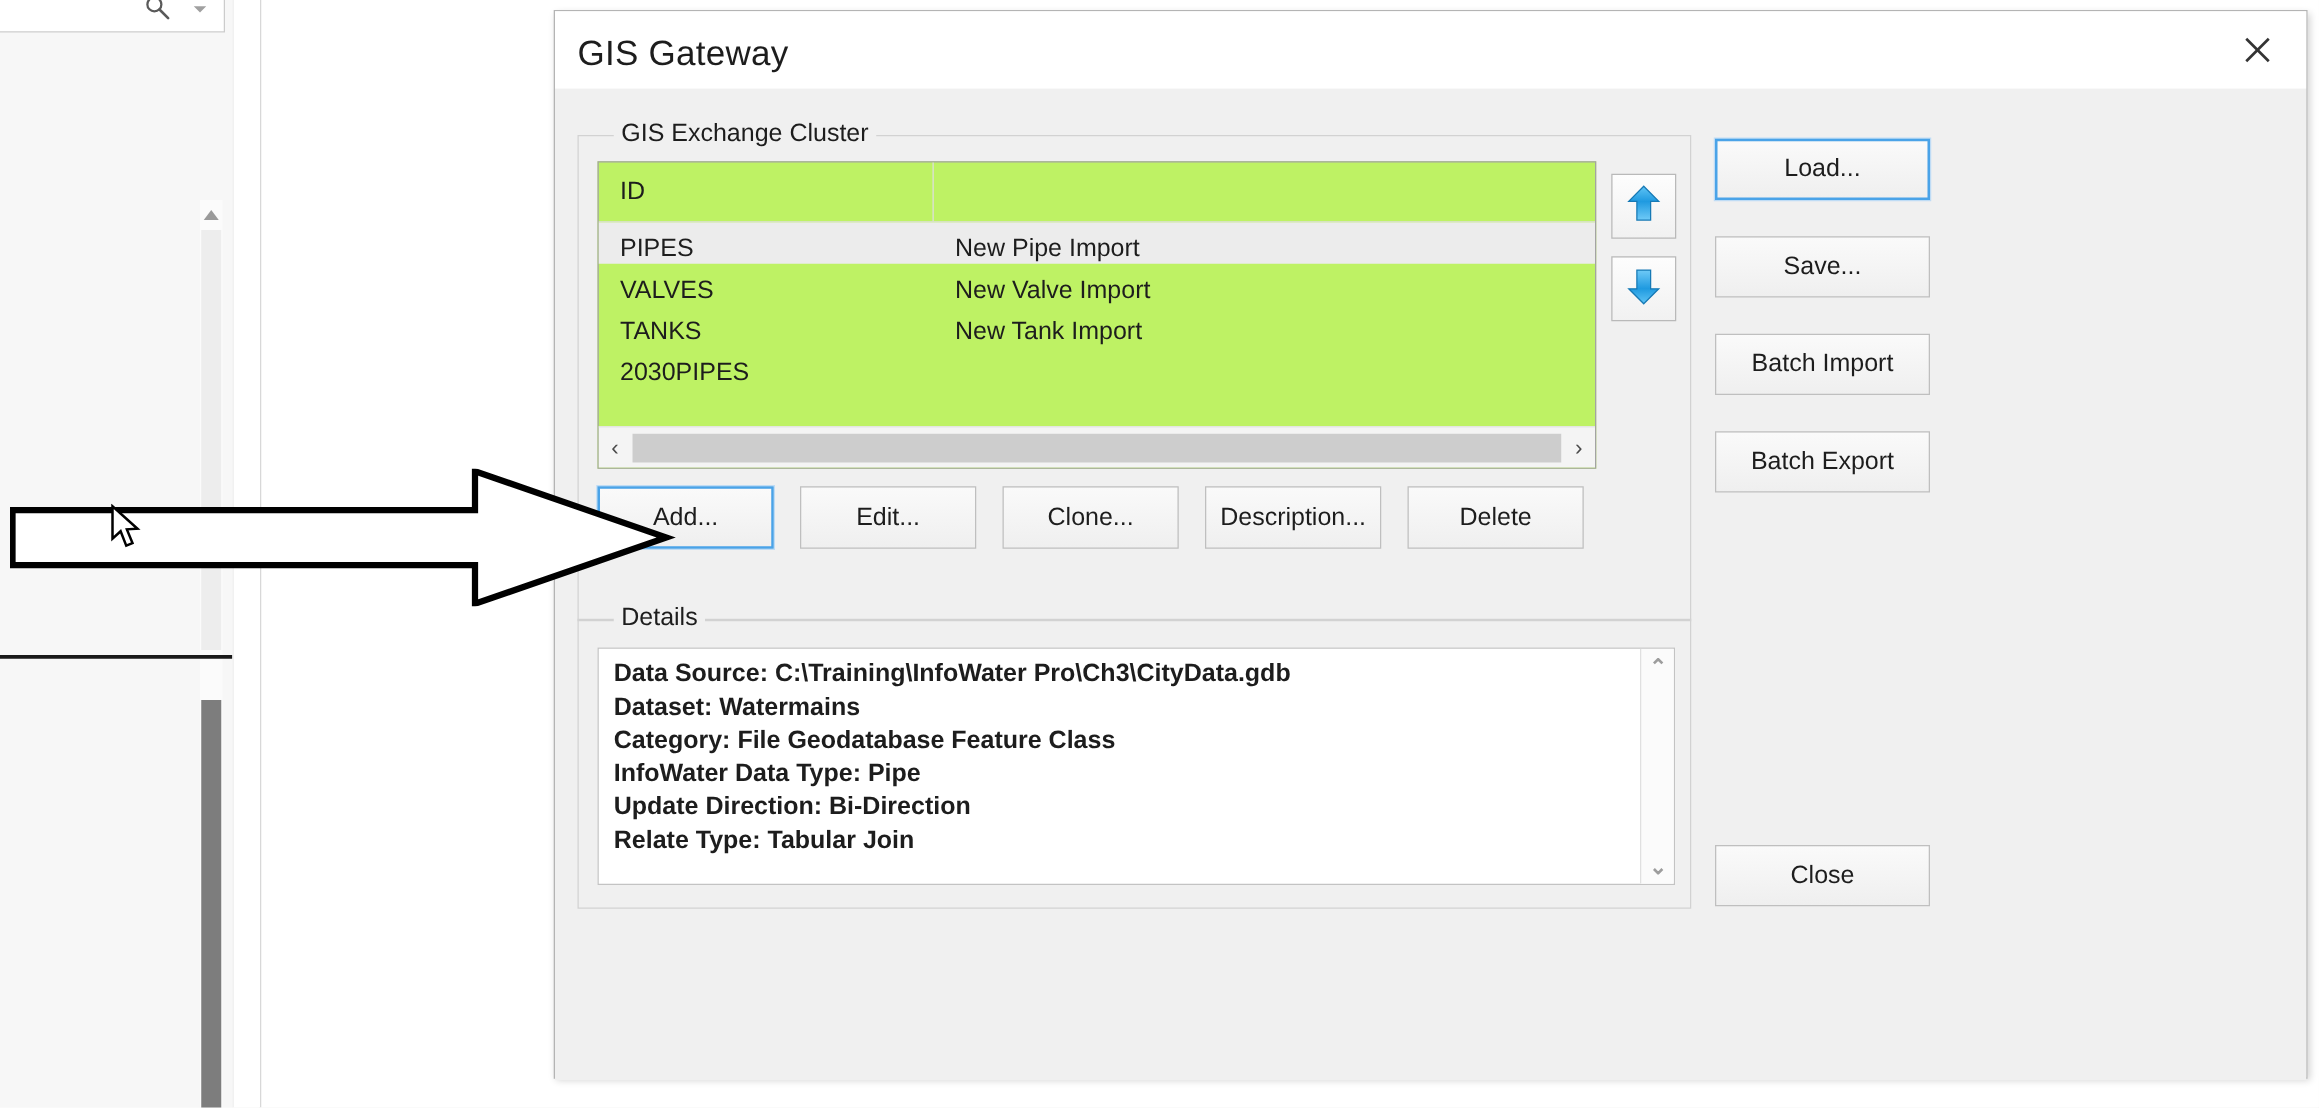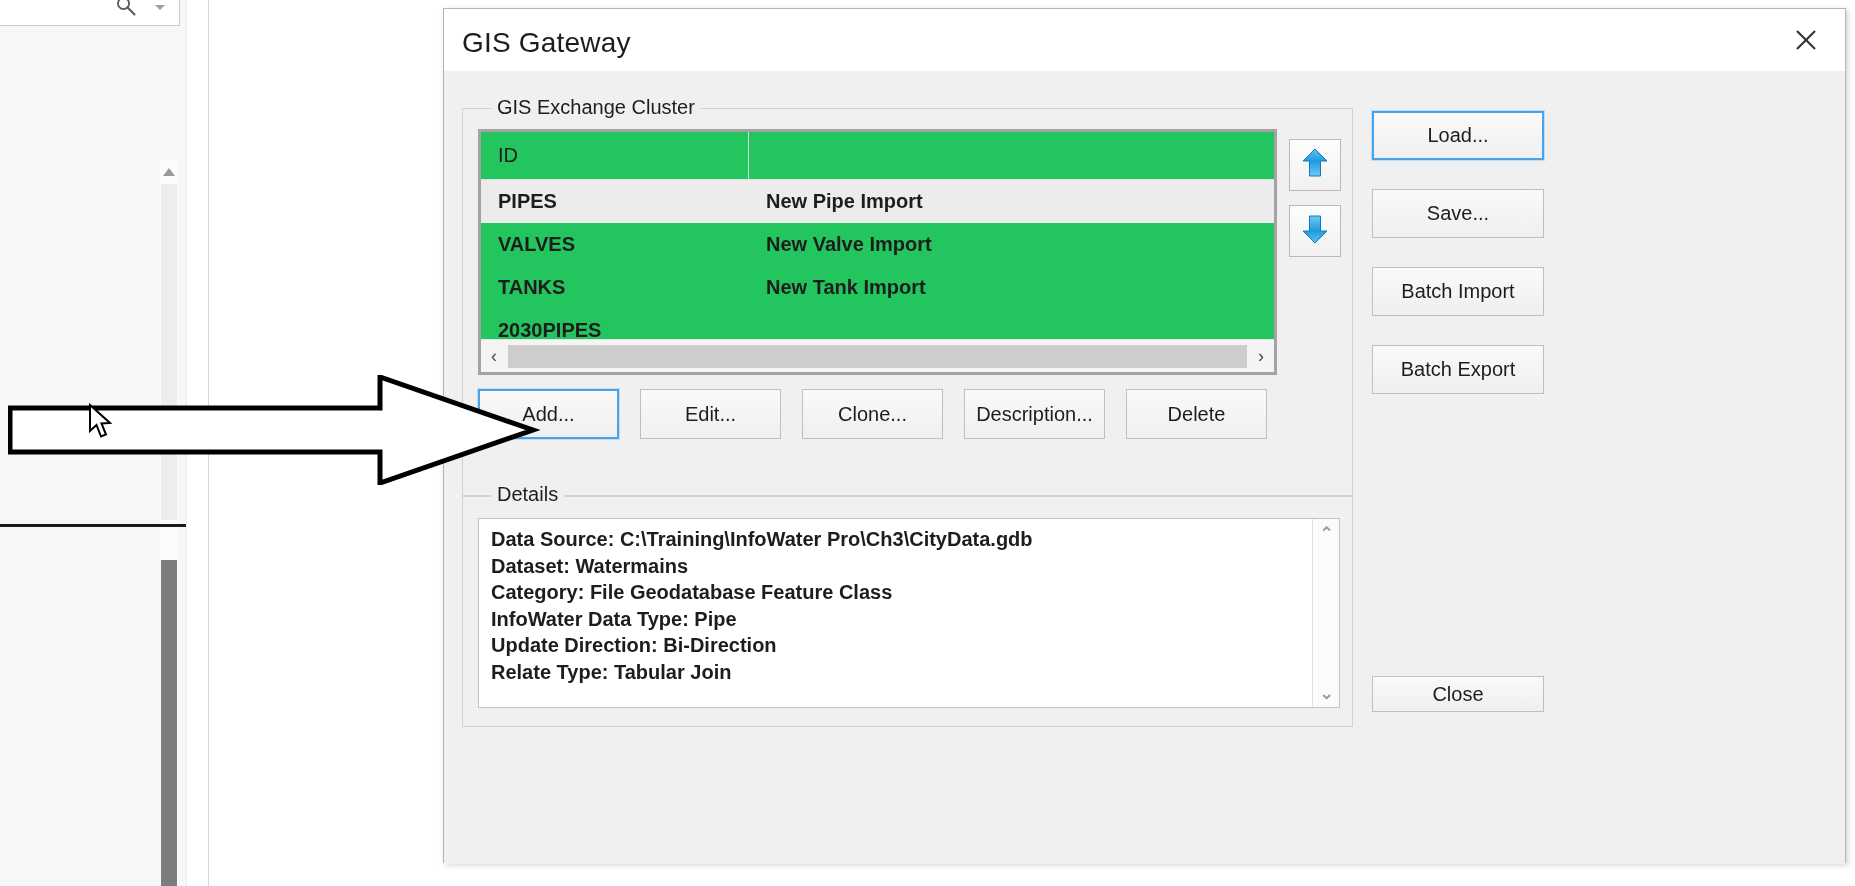--- a/index.html
+++ b/index.html
@@ -155,22 +155,22 @@
   #details-group {
     left: 18px; top: 424px;
     width: 891px; height: 232px;
   }
 
   
   #cluster-listview {
     position: absolute;
     left: 15px; top: 20px;
     width: 799px; height: 246px;
-    background: #22c55e;
-    border: 3px solid #a3a3a3;
+    background: #bef264;
+    border: 1px solid #a3a3a3;
     box-sizing: border-box;
   }
   #listview-header {
     display: flex;
     height: 48px;
     border-bottom: 1px solid #dedede;
     box-sizing: border-box;
   }
   .listview-header-cell {
     font-size: 20px;
@@ -178,26 +178,25 @@
     display: flex;
     align-items: center;
     padding-left: 17px;
     box-sizing: border-box;
   }
   .listview-header-cell.col-id { width: 268px; border-right: 1px solid #dedede; }
   .listview-header-cell.col-desc { flex: 1; }
 
   .listview-row {
     display: flex;
-    height: 43px;
-    align-items: center;
+    height: 33px;
+    align-items: flex-end;
     font-size: 20px;
     color: #1d1d1d;
     cursor: default;
-    font-weight: bold;
   }
   .listview-row.selected { background: #ececec; }
   .listview-cell { padding-left: 17px; box-sizing: border-box; }
   .listview-cell.col-id { width: 268px; }
   .listview-cell.col-desc { flex: 1; }
 
   #listview-hscroll {
     position: absolute;
     left: 0; bottom: 0;
     width: 100%; height: 33px;
@@ -330,21 +329,21 @@
   }
   .side-btn {
     width: 172px;
     height: 49px;
     margin-bottom: 29px;
   }
   #btn-batch-import { margin-top: 26px; }
   #btn-close {
     position: absolute;
     left: 928px; top: 605px;
-    width: 172px; height: 36px;
+    width: 172px; height: 49px;
   }
 
   
   #annotation-arrow {
     position: absolute;
     left: 8px; top: 375px;
     width: 535px; height: 110px;
     z-index: 30;
     pointer-events: none;
   }

